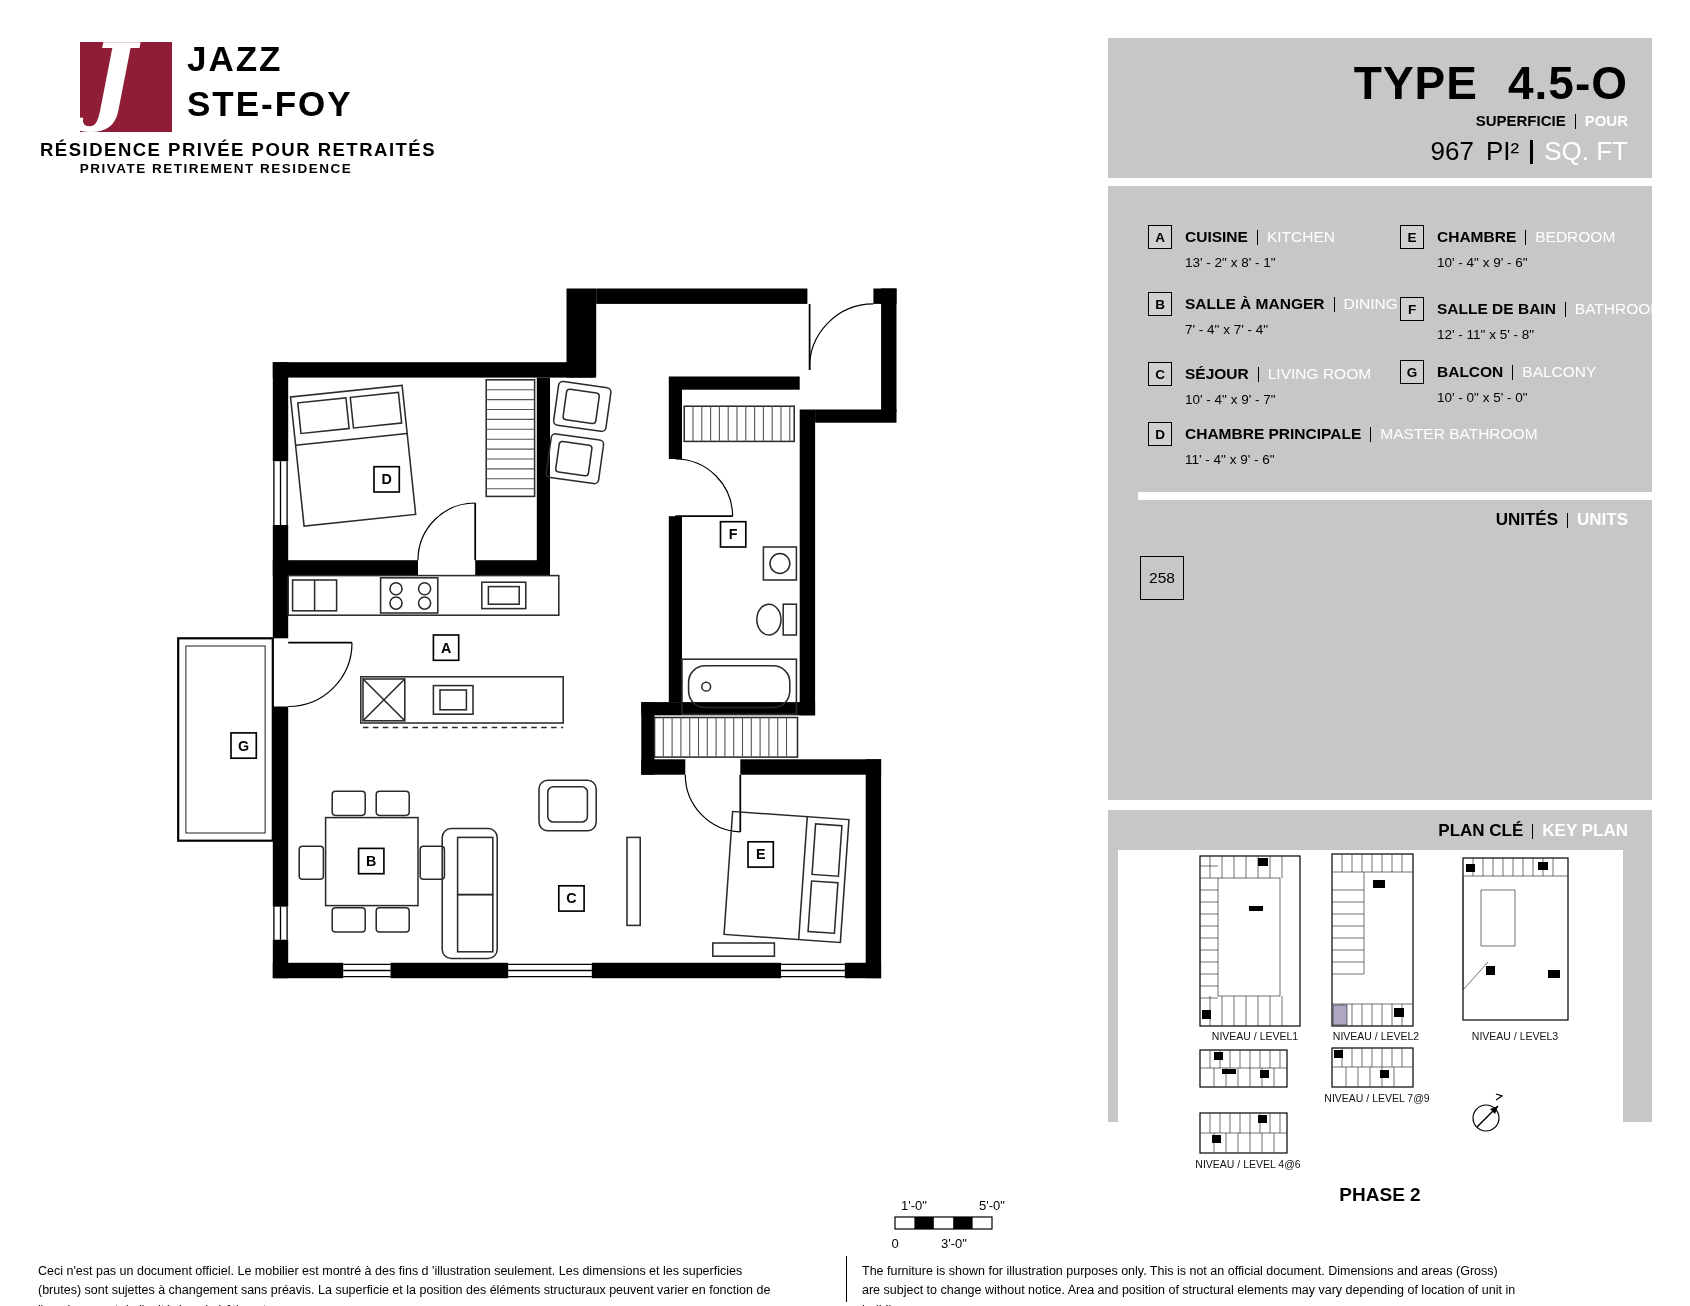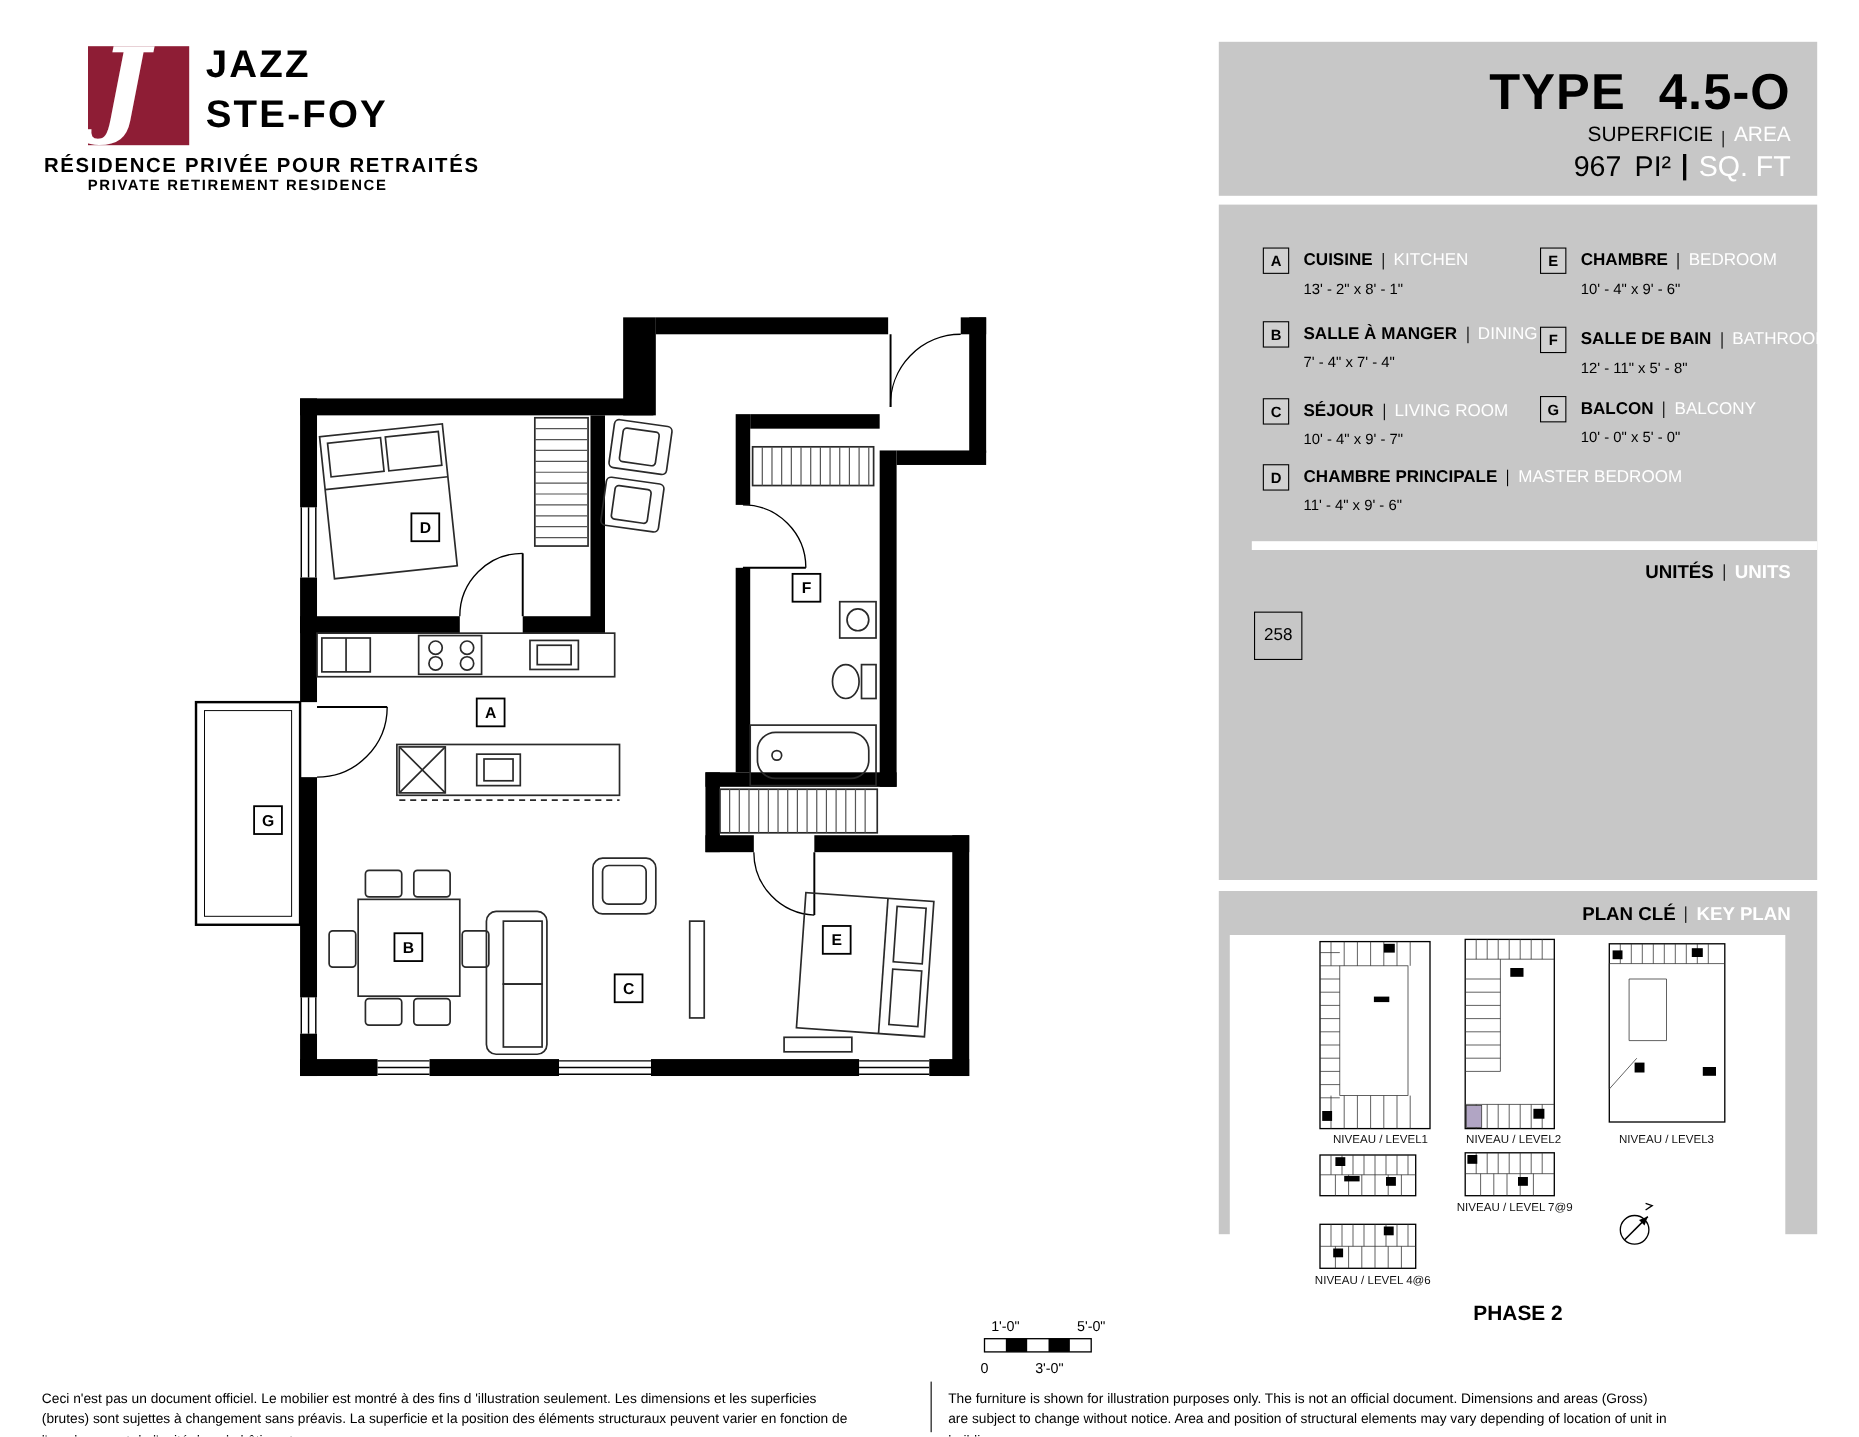--- a/index.html
+++ b/index.html
@@ -13,21 +13,21 @@
   .logo-j{position:absolute;left:10px;top:-16px;font-family:"DejaVu Serif",serif;font-style:italic;
           font-weight:bold;font-size:96px;color:#fff;line-height:1.1}
   .logo-name{position:absolute;left:187px;font-weight:bold;font-size:35px;letter-spacing:2px;line-height:1}
   .tagline-fr{position:absolute;left:40px;top:139px;font-size:18.5px;letter-spacing:1.5px;font-weight:bold;
               font-stretch:condensed}
   .tagline-en{position:absolute;left:40px;top:161px;width:352px;text-align:center;font-size:13.5px;
               letter-spacing:1.5px;font-weight:bold;font-stretch:condensed}
   
   .type-row{position:absolute;right:24px;top:18px;display:flex;align-items:baseline;gap:30px;
             font-weight:bold;font-size:46px;letter-spacing:1px}
-  .area-row{position:absolute;right:24px;top:74px;display:flex;align-items:flex-end;font-size:19px;font-weight:normal}
+  .area-row{position:absolute;right:24px;top:74px;display:flex;align-items:flex-end;font-size:15px;font-weight:bold}
   .sqft-row{position:absolute;right:24px;top:98px;display:flex;align-items:center;font-size:26px}
   .vsep{display:inline-block;border-left:1.5px solid #000;height:15px;margin:0 9px}
   .vsep.tall{height:24px;border-left-width:3px;margin:0 11px}
   
   .leg{position:absolute}
   .leg .row{display:flex;align-items:center;white-space:nowrap}
   .letterbox{width:24px;height:24px;border:1.6px solid #000;box-sizing:border-box;display:flex;align-items:center;
              justify-content:center;font-weight:bold;font-size:13.5px;background:rgba(255,255,255,.18);flex:none}
   .leg .name{margin-left:13px;font-weight:bold;font-size:15.5px}
   .leg .en{font-size:15.5px;color:#fff}
@@ -70,21 +70,21 @@
 <div class="tagline-en nowrap">PRIVATE RETIREMENT RESIDENCE</div>
 
 <div class="panel" style="left:1108px;top:38px;width:544px;height:140px">
   <div class="type-row">
     <span>TYPE</span>
     <span>4.5-O</span>
   </div>
   <div class="area-row">
     <span>SUPERFICIE</span>
     <span class="vsep"></span>
-    <span class="white">AREA</span>
+    <span class="white">POUR</span>
   </div>
   <div class="sqft-row">
     <span>967</span>
     <span style="width:12px"></span>
     <span>PI²</span>
     <span class="vsep tall"></span>
     <span class="white">SQ. FT</span>
   </div>
 </div>
 
@@ -118,21 +118,21 @@
       <span class="en">LIVING ROOM</span>
       </div>
     <div class="dims">10' - 4" x 9' - 7"</div>
   </div>
 
   <div class="leg" style="left:40px;top:236px">
     <div class="row">
         <span class="letterbox">D</span>
       <span class="name">CHAMBRE PRINCIPALE</span>
       <span class="vsep"></span>
-      <span class="en">MASTER BEDROOM</span>
+      <span class="en">MASTER BATHROOM</span>
       </div>
     <div class="dims">11' - 4" x 9' - 6"</div>
   </div>
 
   <div class="leg" style="left:292px;top:39px">
     <div class="row">
         <span class="letterbox">E</span>
       <span class="name">CHAMBRE</span>
       <span class="vsep"></span>
       <span class="en">BEDROOM</span>

